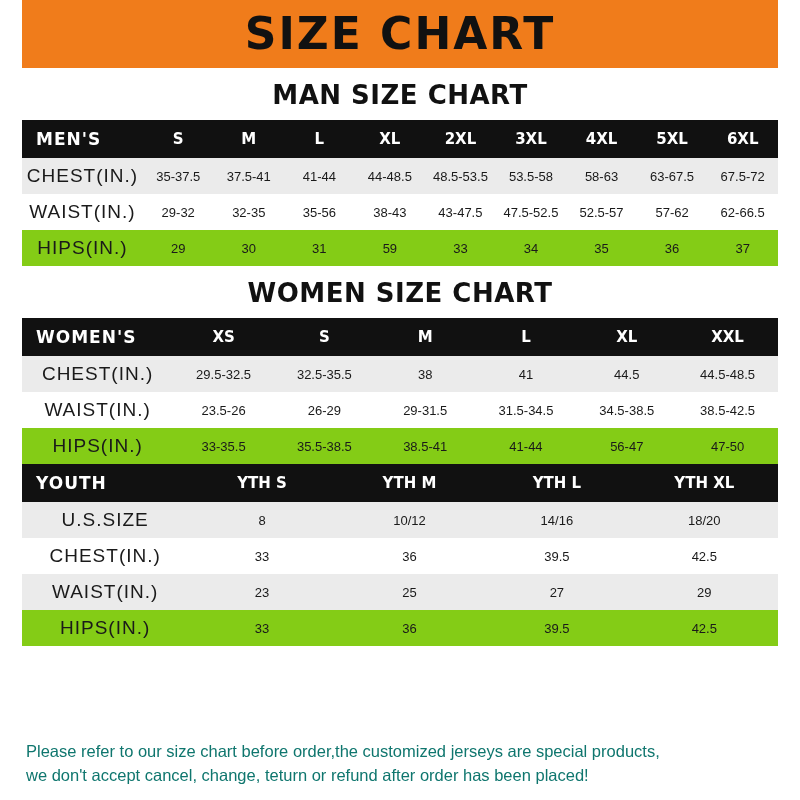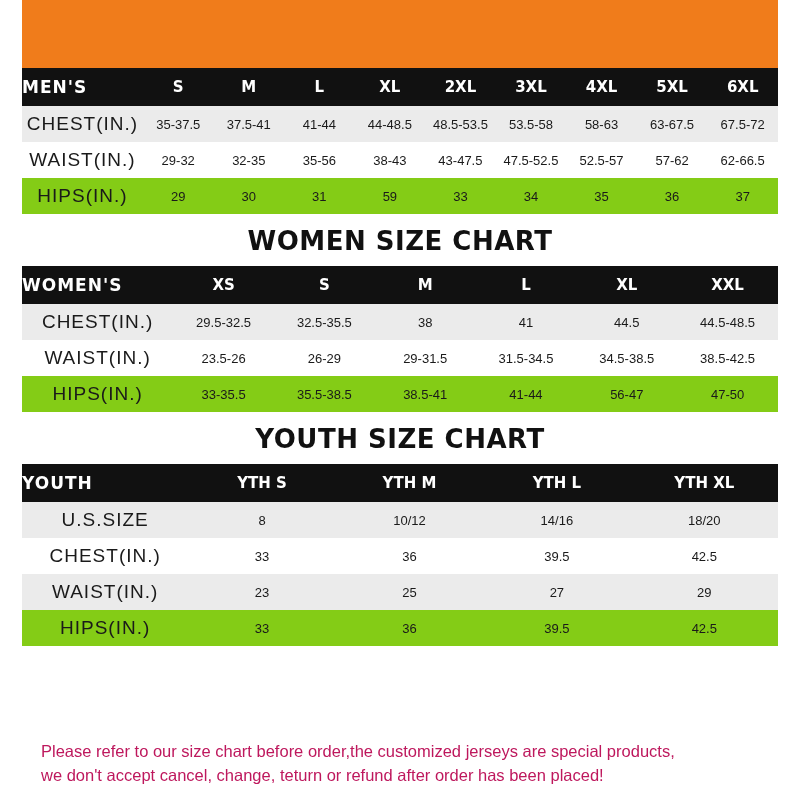--- a/index.html
+++ b/index.html
@@ -76,21 +76,21 @@
     background: #111111;
     color: #ffffff;
     font-family: "DejaVu Sans", sans-serif;
     font-weight: bold;
     font-size: 15px;
     padding: 9px 2px;
     text-align: center;
   }
   table.size-table th.rowhead {
     text-align: left;
-    padding-left: 0;
+    padding-left: 14px;
     letter-spacing: 1px;
     font-size: 17px;
   }
   table.size-table td {
     text-align: center;
     font-size: 13px;
     color: #1a1a1a;
     padding: 7px 1px;
     font-family: "Liberation Sans", sans-serif;
   }
@@ -104,40 +104,41 @@
   table.size-table tr.band-white td { background: #ffffff; }
 
   
   table.men col.c0 { width: 16%; }
   table.women col.c0 { width: 20%; }
   table.youth col.c0 { width: 22%; }
 
   .footer-note {
     margin-top: auto;
     padding: 10px 4px 12px 4px;
-    color: #be185d;
+    color: #0f766e;
     font-size: 16.5px;
     line-height: 1.45;
     font-family: "Liberation Sans", sans-serif;
-    margin-left: 15px;
   }
   .footer-note .line { display: block; }
 </style>
 </head>
 <body>
 
 <div class="page">
 
   <div class="banner">
     <div class="banner-edge-left"></div>
     <div class="banner-edge-right"></div>
+    <div class="banner-title">SIZE CHART</div>
   </div>
 
   <div class="content">
 
+    <div class="section-title">MAN SIZE CHART</div>
     <table class="size-table men">
       <colgroup>
         <col class="c0">
           <col>
           <col>
           <col>
           <col>
           <col>
           <col>
           <col>
@@ -244,21 +245,20 @@
           <td>33-35.5</td>
           <td>35.5-38.5</td>
           <td>38.5-41</td>
           <td>41-44</td>
           <td>56-47</td>
           <td>47-50</td>
         </tr>
       </tbody>
     </table>
 
-    <div class="section-title">YOUTH SIZE CHART</div>
     <table class="size-table youth">
       <colgroup>
         <col class="c0">
           <col>
           <col>
           <col>
           <col>
       </colgroup>
       <thead>
         <tr>

